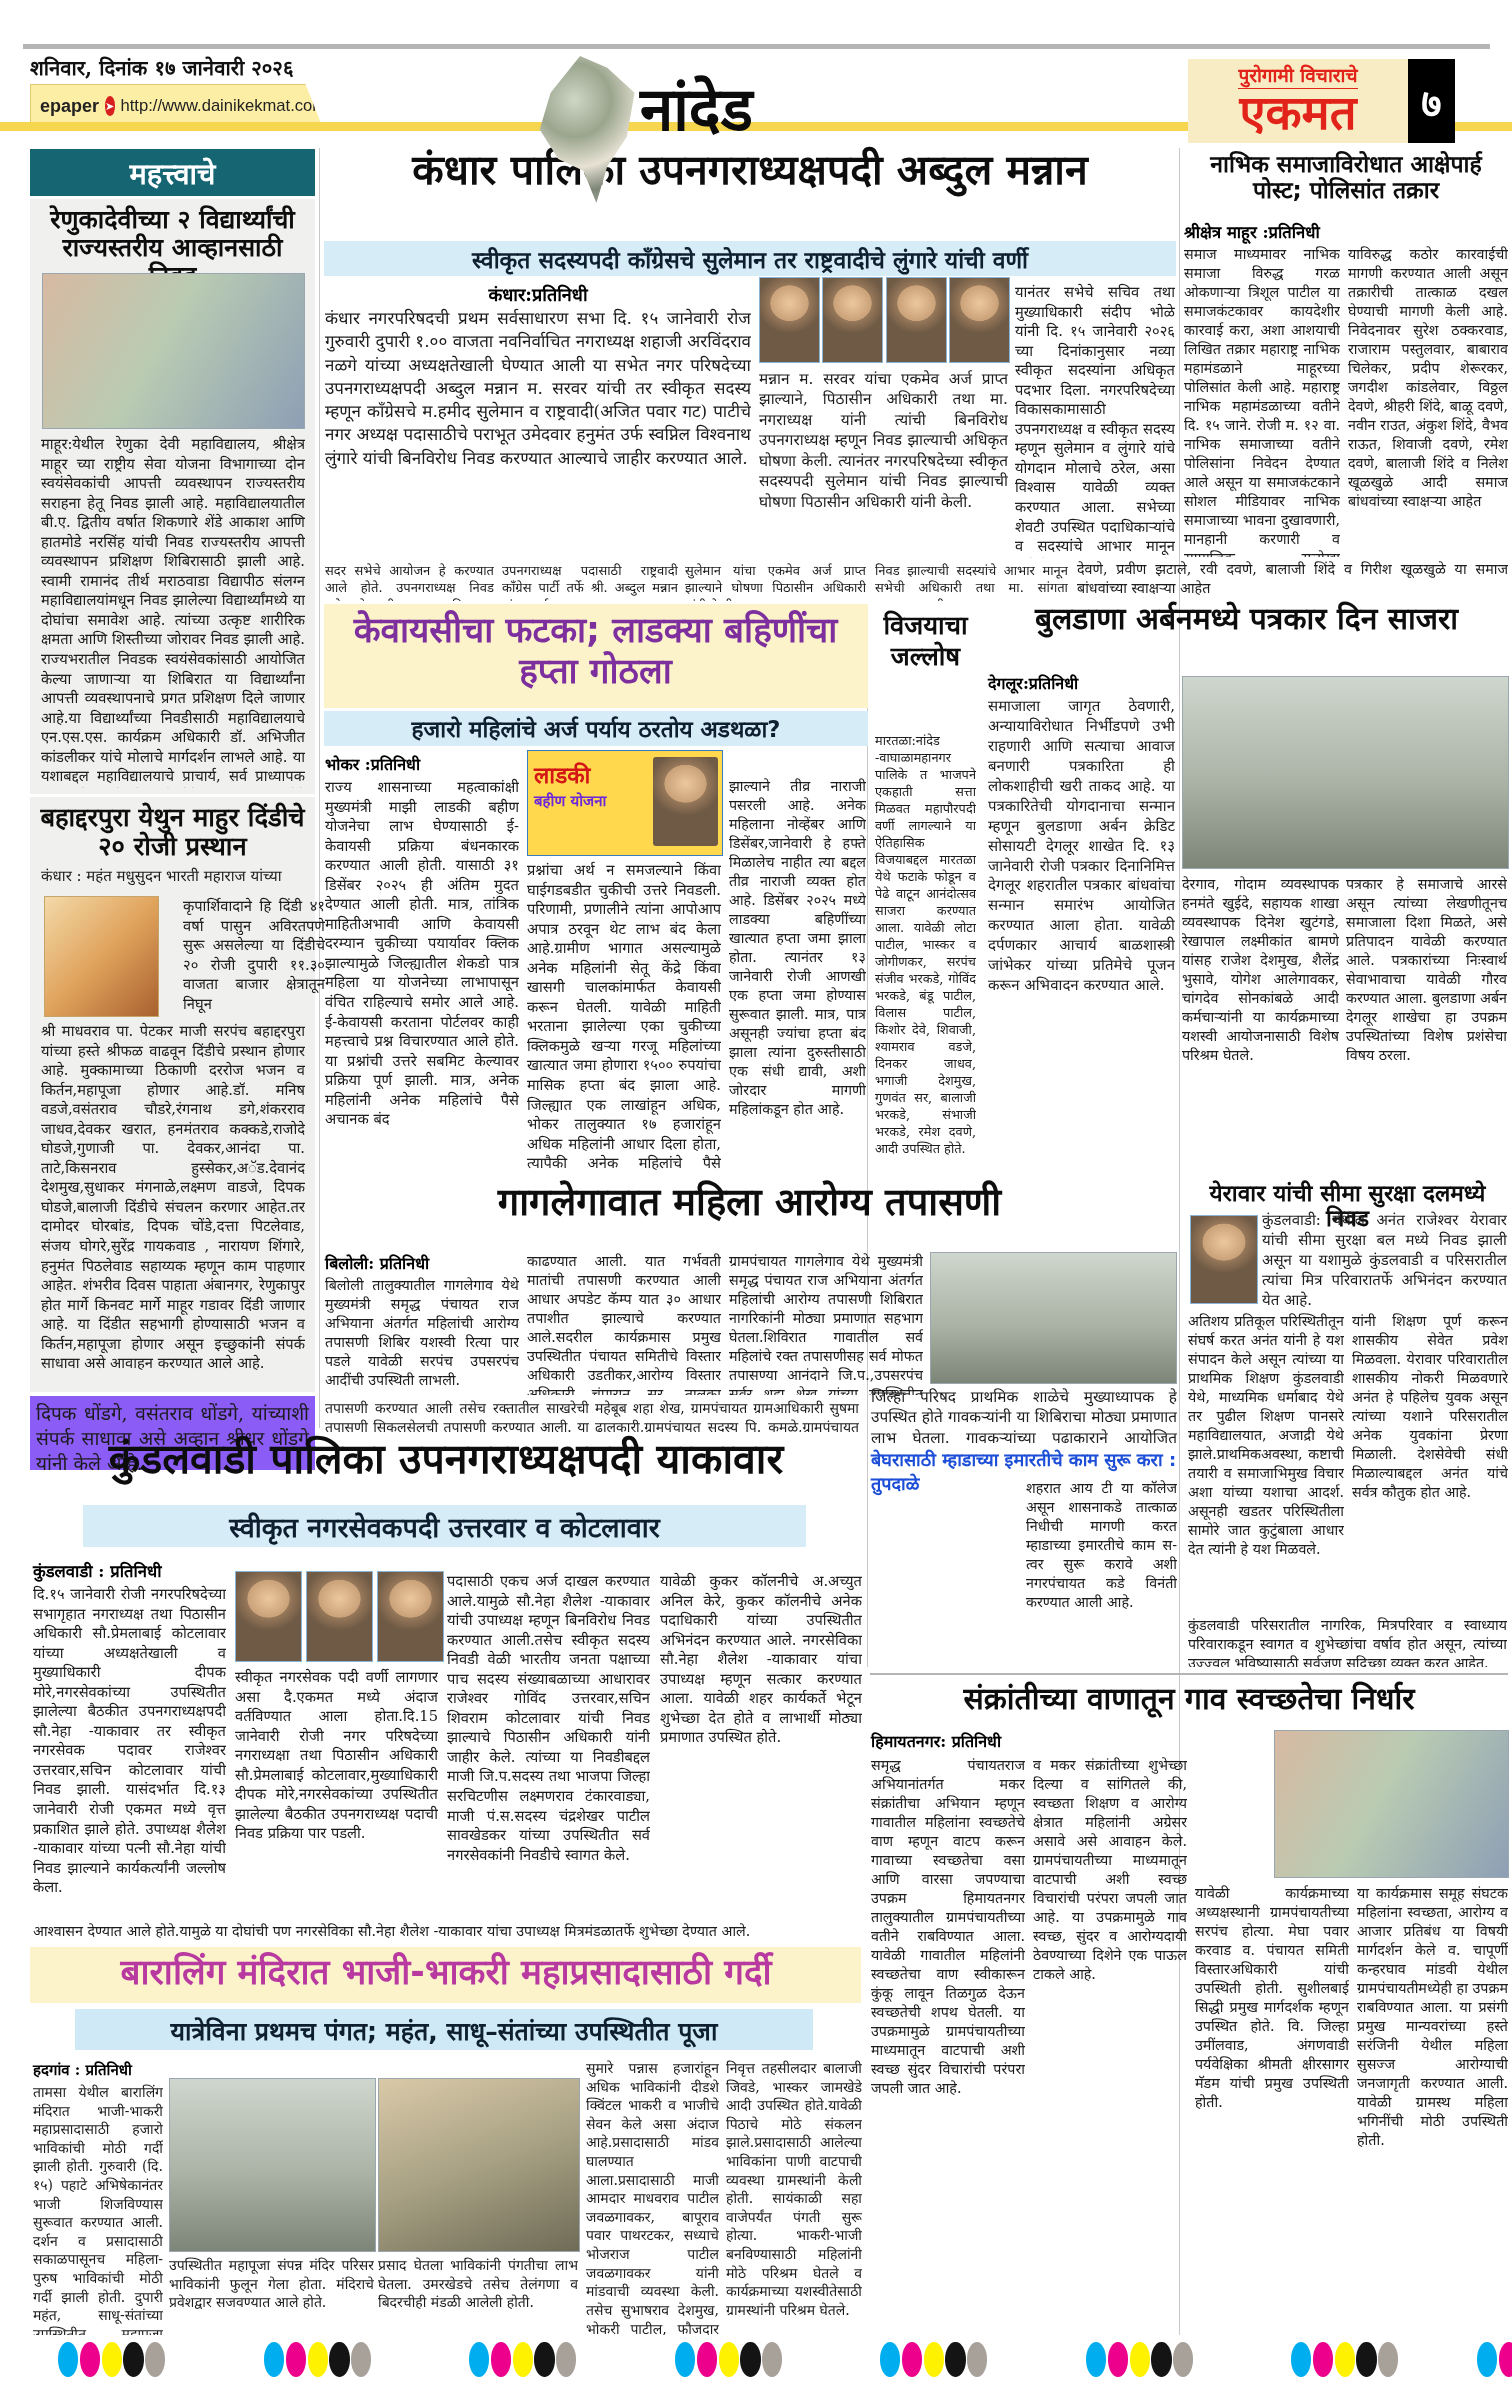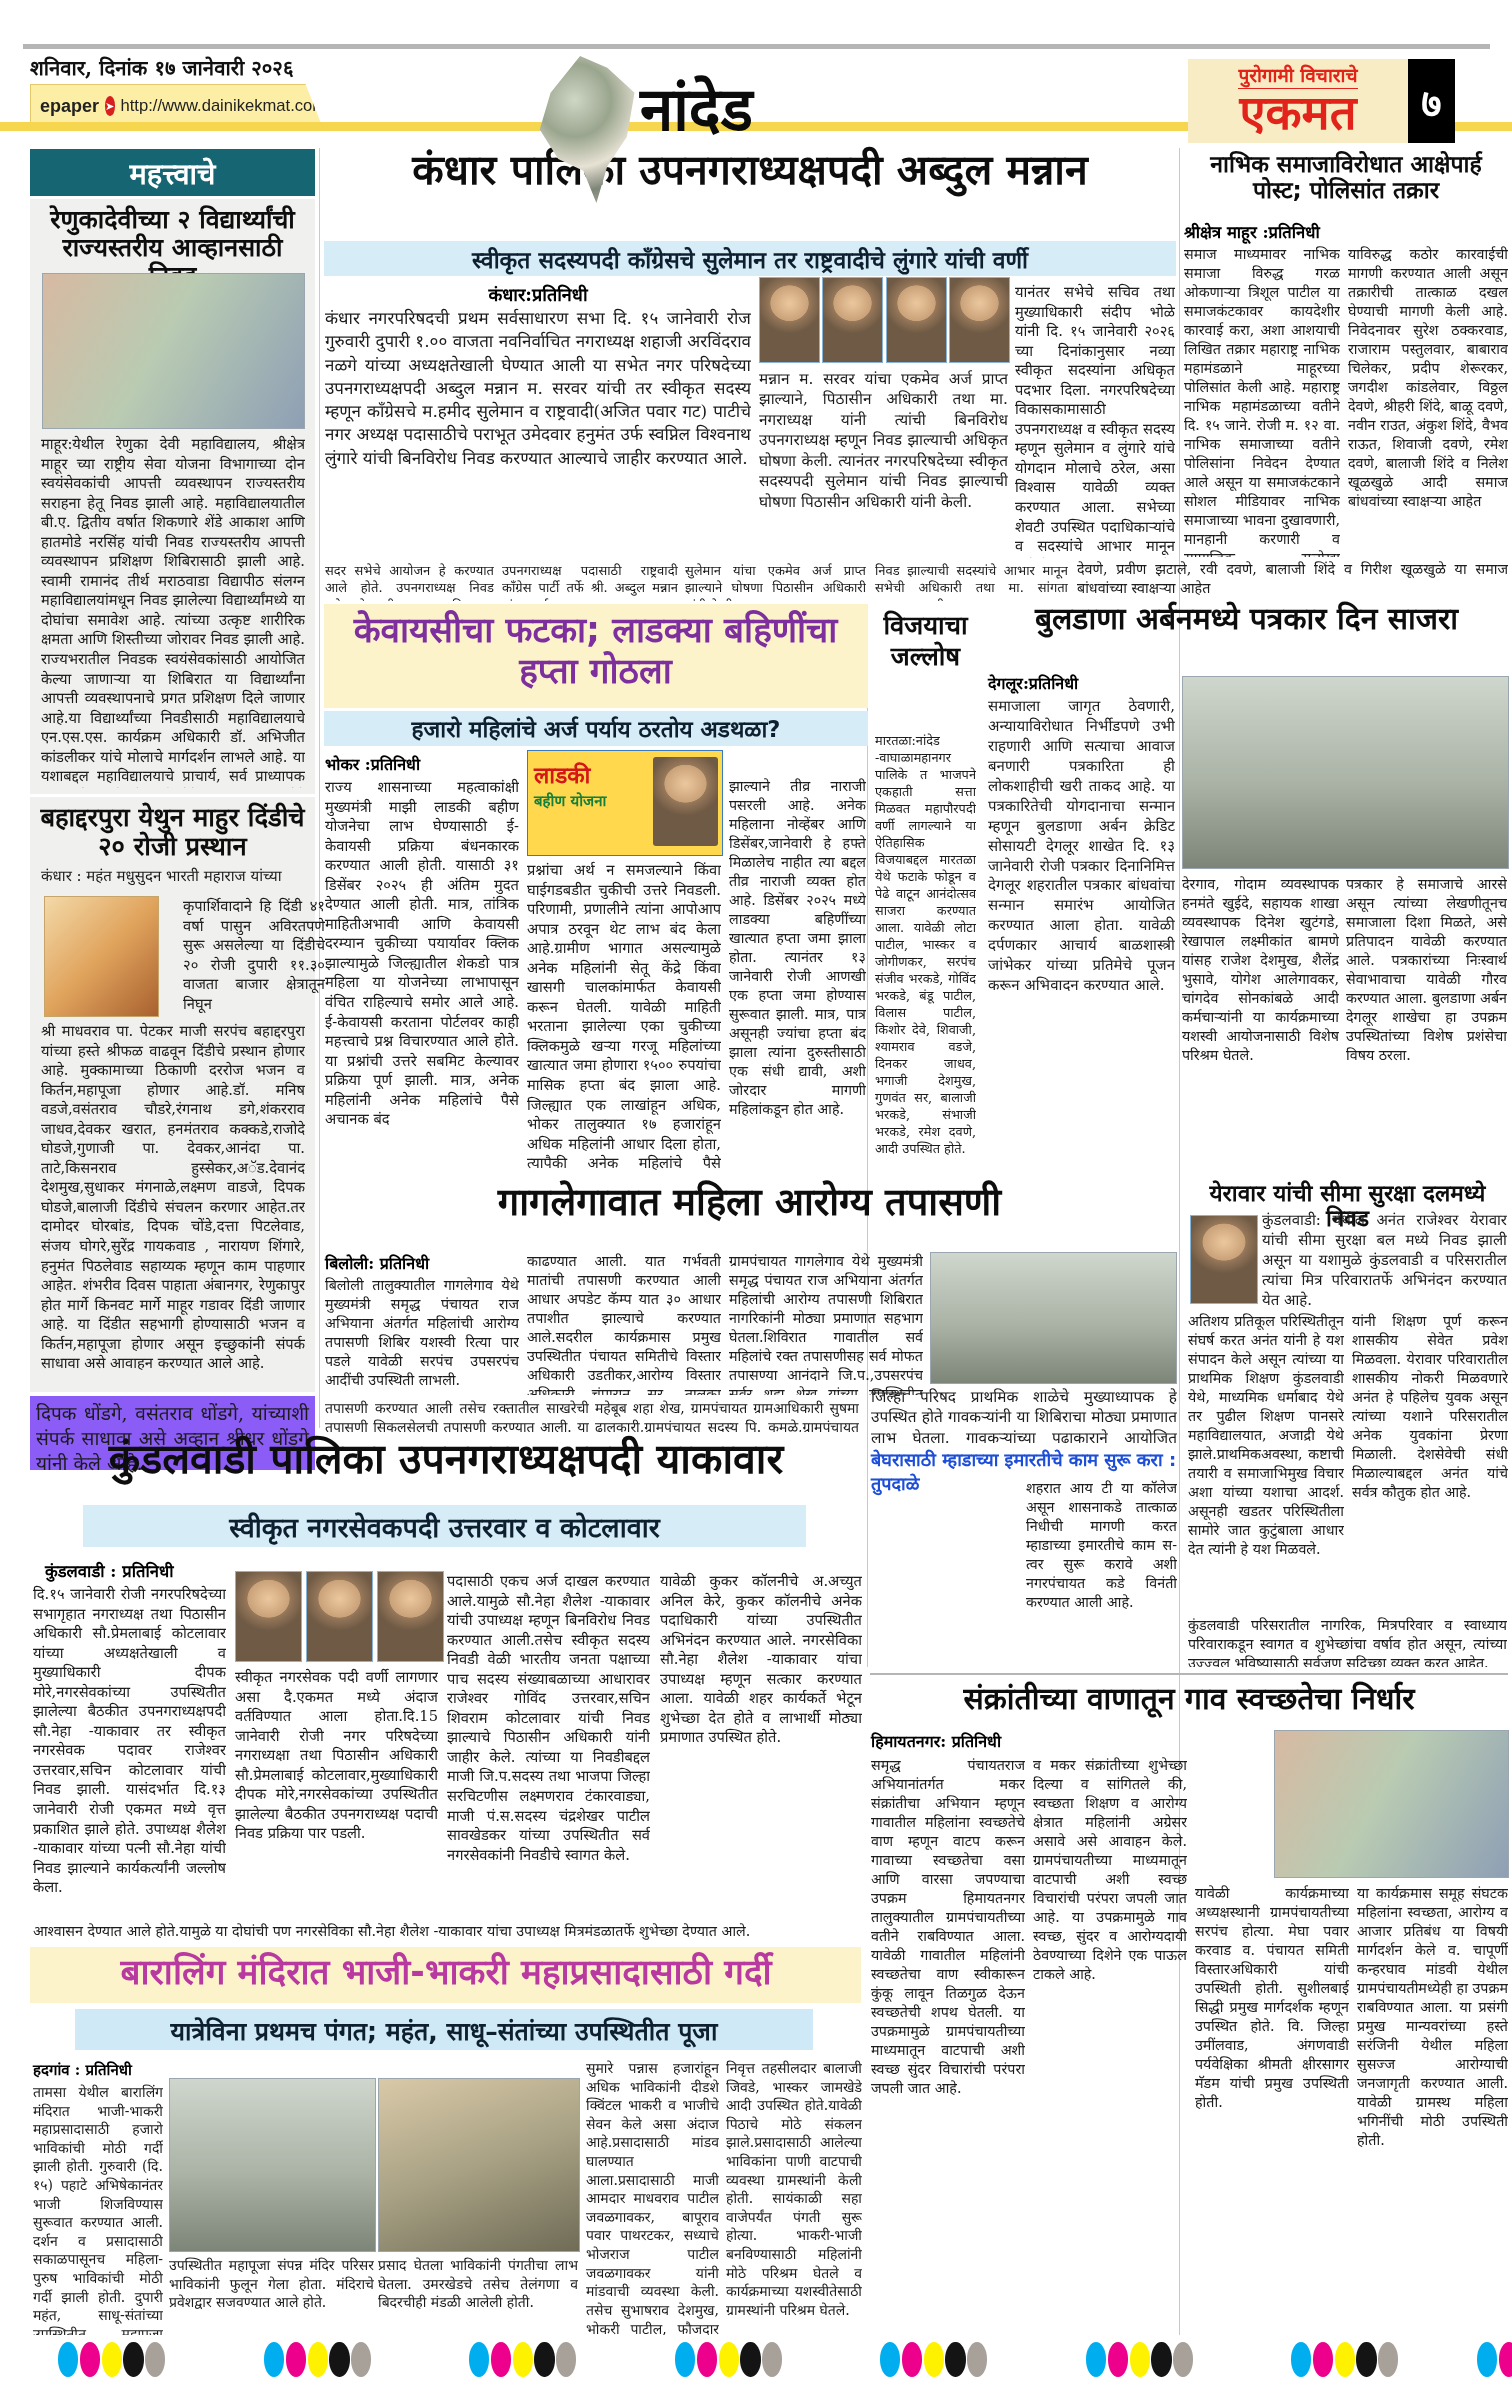--- a/index.html
+++ b/index.html
@@ -89,21 +89,21 @@
   <div class="abs bt" style="left:1077px;top:560px;width:431px;height:39px;font-size:14.3px;overflow:hidden;">देवणे, प्रवीण झटाले, रवी दवणे, बालाजी शिंदे व गिरीश खूळखुळे या समाज बांधवांच्या स्वाक्षऱ्या आहेत</div>
 
   <div class="abs ybox" style="left:324px;top:604px;width:544px;height:104px;"></div>
   <div class="abs hl" style="left:331px;top:610px;width:529px;font-size:35px;color:#7d2f9e;line-height:1.18;">केवायसीचा फटका; लाडक्या बहिणींचा हप्ता गोठला</div>
   <div class="abs strip" style="left:324px;top:711px;width:544px;height:35px;font-size:22.6px;">हजारो महिलांचे अर्ज पर्याय ठरतोय अडथळा?</div>
   <div class="abs byline" style="left:325px;top:753px;width:166px;font-size:16px;">भोकर :प्रतिनिधी</div>
   <div class="abs bt" style="left:325px;top:777px;width:194px;height:396px;font-size:14.7px;overflow:hidden;">राज्य शासनाच्या महत्वाकांक्षी मुख्यमंत्री माझी लाडकी बहीण योजनेचा लाभ घेण्यासाठी ई-केवायसी प्रक्रिया बंधनकारक करण्यात आली होती. यासाठी ३१ डिसेंबर २०२५ ही अंतिम मुदत देण्यात आली होती. मात्र, तांत्रिक माहितीअभावी आणि केवायसी दरम्यान चुकीच्या पयार्यावर क्लिक झाल्यामुळे जिल्ह्यातील शेकडो पात्र महिला या योजनेच्या लाभापासून वंचित राहिल्याचे समोर आले आहे. ई-केवायसी करताना पोर्टलवर काही महत्त्वाचे प्रश्न विचारण्यात आले होते. या प्रश्नांची उत्तरे सबमिट केल्यावर प्रक्रिया पूर्ण झाली. मात्र, अनेक महिलांनी अनेक महिलांचे पैसे अचानक बंद</div>
   <div class="abs" style="left:527px;top:750px;width:194px;height:104px;background:#ffd84d;border:1.5px solid #3a7abf;display:flex;">
     <div style="padding:7.5px 6px;">
       <div style="font:900 22.6px 'DejaVu Sans',sans-serif;color:#d41616;">लाडकी</div>
-      <div style="font:bold 15px 'DejaVu Sans',sans-serif;color:#15803d;">बहीण योजना</div>
+      <div style="font:bold 15px 'DejaVu Sans',sans-serif;color:#6d28d9;">बहीण योजना</div>
     </div>
     <div class="ph-face" style="width:65px;height:89px;margin:6px 4.5px 0 auto;border:none;border-radius:3px;"></div>
   </div>
   <div class="abs bt" style="left:527px;top:860px;width:194px;height:313px;font-size:14.7px;overflow:hidden;">प्रश्नांचा अर्थ न समजल्याने किंवा घाईगडबडीत चुकीची उत्तरे निवडली. परिणामी, प्रणालीने त्यांना आपोआप अपात्र ठरवून थेट लाभ बंद केला आहे.ग्रामीण भागात असल्यामुळे अनेक महिलांनी सेतू केंद्रे किंवा खासगी चालकांमार्फत केवायसी करून घेतली. यावेळी माहिती भरताना झालेल्या एका चुकीच्या क्लिकमुळे खऱ्या गरजू महिलांच्या खात्यात जमा होणारा १५०० रुपयांचा मासिक हप्ता बंद झाला आहे. जिल्ह्यात एक लाखांहून अधिक, भोकर तालुक्यात १७ हजारांहून अधिक महिलांनी आधार दिला होता, त्यापैकी अनेक महिलांचे पैसे अचानक बंद झाले आहेत.</div>
   <div class="abs bt" style="left:729px;top:777px;width:137px;height:396px;font-size:14.3px;overflow:hidden;">झाल्याने तीव्र नाराजी पसरली आहे. अनेक महिलाना नोव्हेंबर आणि डिसेंबर,जानेवारी हे हफ्ते मिळालेच नाहीत त्या बद्दल तीव्र नाराजी व्यक्त होत आहे. डिसेंबर २०२५ मध्ये लाडक्या बहिणींच्या खात्यात हप्ता जमा झाला होता. त्यानंतर १३ जानेवारी रोजी आणखी एक हप्ता जमा होण्यास सुरूवात झाली. मात्र, पात्र असूनही ज्यांचा हप्ता बंद झाला त्यांना दुरुस्तीसाठी एक संधी द्यावी, अशी जोरदार मागणी महिलांकडून होत आहे.</div>
 
   <div class="abs hl" style="left:875px;top:610px;width:101px;font-size:25.6px;line-height:1.2;">विजयाचा जल्लोष</div>
   <div class="abs bt" style="left:875px;top:732px;width:101px;height:441px;font-size:12.8px;overflow:hidden;">मारतळा:नांदेड -वाघाळामहानगर पालिके त भाजपने एकहाती सत्ता मिळवत महापौरपदी वर्णी लागल्याने या ऐतिहासिक विजयाबद्दल मारतळा येथे फटाके फोडून व पेढे वाटून आनंदोत्सव साजरा करण्यात आला. यावेळी लोटा पाटील, भास्कर व जोगीणकर, सरपंच संजीव भरकडे, गोविंद भरकडे, बंडू पाटील, विलास पाटील, किशोर देवे, शिवाजी, श्यामराव वडजे, दिनकर जाधव, भगाजी देशमुख, गुणवंत सर, बालाजी भरकडे, संभाजी भरकडे, रमेश दवणे, आदी उपस्थित होते.</div>
 
   <div class="abs hl" style="left:986px;top:602px;width:521px;font-size:30px;">बुलडाणा अर्बनमध्ये पत्रकार दिन साजरा</div>
@@ -137,21 +137,21 @@
   <div class="abs hl" style="left:870px;top:1682px;width:638px;font-size:30px;">संक्रांतीच्या वाणातून गाव स्वच्छतेचा निर्धार</div>
   <div class="abs byline" style="left:871px;top:1730px;width:196px;font-size:16px;">हिमायतनगर: प्रतिनिधी</div>
   <div class="abs ph-color" style="left:1274px;top:1730px;width:233px;height:146px;"></div>
   <div class="abs bt" style="left:871px;top:1756px;width:154px;height:569px;font-size:14.3px;overflow:hidden;">समृद्ध पंचायतराज अभियानांतर्गत मकर संक्रांतीचा अभियान म्हणून गावातील महिलांना स्वच्छतेचे वाण म्हणून वाटप करून गावाच्या स्वच्छतेचा वसा आणि वारसा जपण्याचा उपक्रम हिमायतनगर तालुक्यातील ग्रामपंचायतीच्या वतीने राबविण्यात आला. यावेळी गावातील महिलांनी स्वच्छतेचा वाण स्वीकारून कुंकू लावून तिळगुळ देऊन स्वच्छतेची शपथ घेतली. या उपक्रमामुळे ग्रामपंचायतीच्या माध्यमातून वाटपाची अशी स्वच्छ सुंदर विचारांची परंपरा जपली जात आहे.</div>
   <div class="abs bt" style="left:1033px;top:1756px;width:154px;height:569px;font-size:14.3px;overflow:hidden;">व मकर संक्रांतीच्या शुभेच्छा दिल्या व सांगितले की, स्वच्छता शिक्षण व आरोग्य क्षेत्रात महिलांनी अग्रेसर असावे असे आवाहन केले. ग्रामपंचायतीच्या माध्यमातून वाटपाची अशी स्वच्छ विचारांची परंपरा जपली जात आहे. या उपक्रमामुळे गाव स्वच्छ, सुंदर व आरोग्यदायी ठेवण्याच्या दिशेने एक पाऊल टाकले आहे.</div>
   <div class="abs bt" style="left:1195px;top:1884px;width:154px;height:441px;font-size:14.3px;overflow:hidden;">यावेळी कार्यक्रमाच्या अध्यक्षस्थानी ग्रामपंचायतीच्या सरपंच होत्या. मेघा पवार करवाड व. पंचायत समिती विस्तारअधिकारी यांची उपस्थिती होती. सुशीलबाई सिद्धी प्रमुख मार्गदर्शक म्हणून उपस्थित होते. वि. जिल्हा उमींलवाड, अंगणवाडी पर्यवेक्षिका श्रीमती क्षीरसागर मॅडम यांची प्रमुख उपस्थिती होती.</div>
   <div class="abs bt" style="left:1357px;top:1884px;width:151px;height:441px;font-size:14.3px;overflow:hidden;">या कार्यक्रमास समूह संघटक महिलांना स्वच्छता, आरोग्य व आजार प्रतिबंध या विषयी मार्गदर्शन केले व. चापूर्णी कन्हरघाव मांडवी येथील ग्रामपंचायतीमध्येही हा उपक्रम राबविण्यात आला. या प्रसंगी प्रमुख मान्यवरांच्या हस्ते सरंजिनी येथील महिला सुसज्ज आरोग्याची जनजागृती करण्यात आली. यावेळी ग्रामस्थ महिला भगिनींची मोठी उपस्थिती होती.</div>
 
   <div class="abs hl" style="left:32px;top:1437px;width:828px;font-size:41px;">कुंडलवाडी पालिका उपनगराध्यक्षपदी याकावार</div>
   <div class="abs strip" style="left:83px;top:1505px;width:723px;height:42px;font-size:27px;">स्वीकृत नगरसेवकपदी उत्तरवार व कोटलावार</div>
-  <div class="abs byline" style="left:33px;top:1559px;width:196px;font-size:16.6px;margin-left:12px;">कुंडलवाडी : प्रतिनिधी</div>
+  <div class="abs byline" style="left:33px;top:1559px;width:196px;font-size:16.6px;">कुंडलवाडी : प्रतिनिधी</div>
   <div class="abs bt" style="left:33px;top:1584px;width:193px;height:334px;font-size:14.7px;overflow:hidden;">दि.१५ जानेवारी रोजी नगरपरिषदेच्या सभागृहात नगराध्यक्ष तथा पिठासीन अधिकारी सौ.प्रेमलाबाई कोटलावार यांच्या अध्यक्षतेखाली व मुख्याधिकारी दीपक मोरे,नगरसेवकांच्या उपस्थितीत झालेल्या बैठकीत उपनगराध्यक्षपदी सौ.नेहा -याकावार तर स्वीकृत नगरसेवक पदावर राजेश्वर उत्तरवार,सचिन कोटलावार यांची निवड झाली. यासंदर्भात दि.१३ जानेवारी रोजी एकमत मध्ये वृत्त प्रकाशित झाले होते. उपाध्यक्ष शैलेश -याकावार यांच्या पत्नी सौ.नेहा यांची निवड झाल्याने कार्यकर्त्यांनी जल्लोष केला.</div>
   <div class="abs ph-face" style="left:235px;top:1571px;width:65px;height:89px;"></div>
   <div class="abs ph-face" style="left:306px;top:1571px;width:65px;height:89px;"></div>
   <div class="abs ph-face" style="left:377px;top:1571px;width:65px;height:89px;"></div>
   <div class="abs bt" style="left:235px;top:1667px;width:203px;height:252px;font-size:14.7px;overflow:hidden;">स्वीकृत नगरसेवक पदी वर्णी लागणार असा दै.एकमत मध्ये अंदाज वर्तविण्यात आला होता.दि.15 जानेवारी रोजी नगर परिषदेच्या नगराध्यक्षा तथा पिठासीन अधिकारी सौ.प्रेमलाबाई कोटलावार,मुख्याधिकारी दीपक मोरे,नगरसेवकांच्या उपस्थितीत झालेल्या बैठकीत उपनगराध्यक्ष पदाची निवड प्रक्रिया पार पडली.</div>
   <div class="abs bt" style="left:447px;top:1571px;width:203px;height:348px;font-size:14.7px;overflow:hidden;">पदासाठी एकच अर्ज दाखल करण्यात आले.यामुळे सौ.नेहा शैलेश -याकावार यांची उपाध्यक्ष म्हणून बिनविरोध निवड करण्यात आली.तसेच स्वीकृत सदस्य निवडी वेळी भारतीय जनता पक्षाच्या पाच सदस्य संख्याबळाच्या आधारावर राजेश्वर गोविंद उत्तरवार,सचिन शिवराम कोटलावार यांची निवड झाल्याचे पिठासीन अधिकारी यांनी जाहीर केले. त्यांच्या या निवडीबद्दल माजी जि.प.सदस्य तथा भाजपा जिल्हा सरचिटणीस लक्ष्मणराव टंकारवाड्या, माजी पं.स.सदस्य चंद्रशेखर पाटील सावखेडकर यांच्या उपस्थितीत सर्व नगरसेवकांनी निवडीचे स्वागत केले.</div>
   <div class="abs bt" style="left:33px;top:1922px;width:828px;height:19.6px;font-size:14.3px;white-space:nowrap;overflow:hidden;text-align:left;">आश्वासन देण्यात आले होते.यामुळे या दोघांची पण   नगरसेविका सौ.नेहा शैलेश -याकावार यांचा उपाध्यक्ष   मित्रमंडळातर्फे शुभेच्छा देण्यात आले.</div>
   <div class="abs bt" style="left:660px;top:1571px;width:202px;height:348px;font-size:14.7px;overflow:hidden;">यावेळी कुकर कॉलनीचे अ.अच्युत अनिल केरे, कुकर कॉलनीचे अनेक पदाधिकारी यांच्या उपस्थितीत अभिनंदन करण्यात आले. नगरसेविका सौ.नेहा शैलेश -याकावार यांचा उपाध्यक्ष म्हणून सत्कार करण्यात आला. यावेळी शहर कार्यकर्ते भेटून शुभेच्छा देत होते व लाभार्थी मोठ्या प्रमाणात उपस्थित होते.</div>
 
   <div class="abs ybox" style="left:30px;top:1947px;width:831px;height:56px;"></div>

